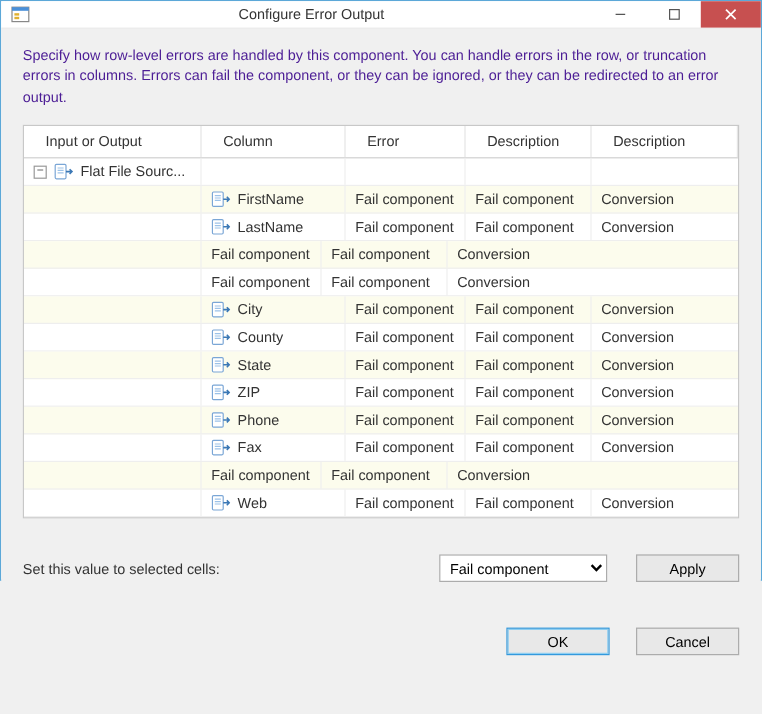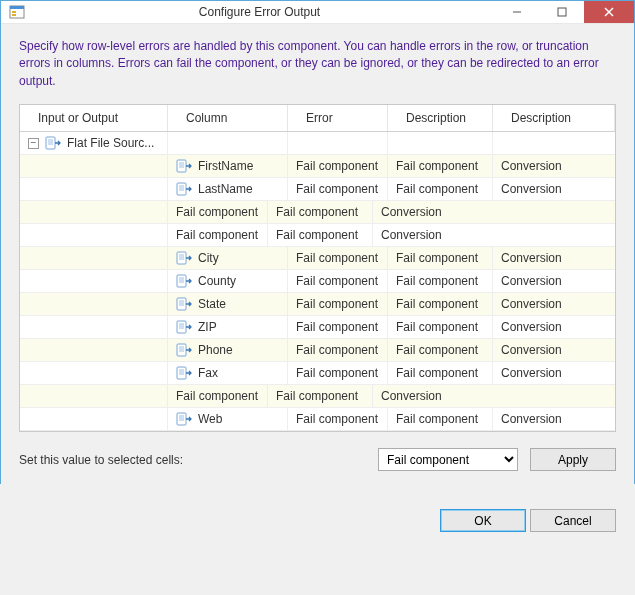--- a/index.html
+++ b/index.html
@@ -140,22 +140,22 @@
       height: 16px;
       margin-right: 6px;
       flex-shrink: 0;
       display: flex;
       align-items: center;
       justify-content: center;
     }
     .apply-row {
       display: flex;
       align-items: center;
-      margin-top: 16px;
-      gap: 12px;
+      margin-top: 30px;
+      gap: 24px;
     }
     .apply-label {
       flex: 1;
       font-size: 12px;
       color: #333;
     }
     .select-wrap {
       position: relative;
     }
     select.combo {
@@ -172,21 +172,21 @@
       height: 23px;
       background: #e8e8e8;
       border: 1px solid #acacac;
       font-size: 12px;
       font-family: inherit;
       cursor: default;
     }
     .footer {
       display: flex;
       justify-content: flex-end;
-      gap: 4px;
+      gap: 22px;
       margin-top: 28px;
       padding-top: 10px;
     }
     .btn.primary {
       border: 1px solid #3399dd;
       box-shadow: inset 0 0 0 1px #8ecef1;
     }
   </style>
 </head>
 <body>

